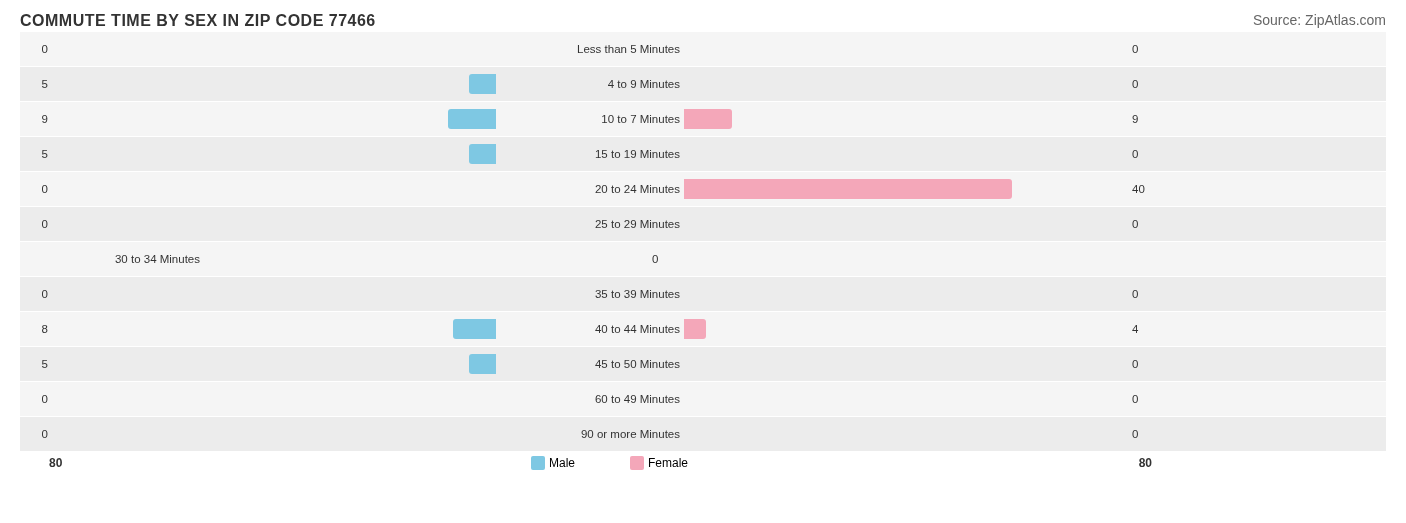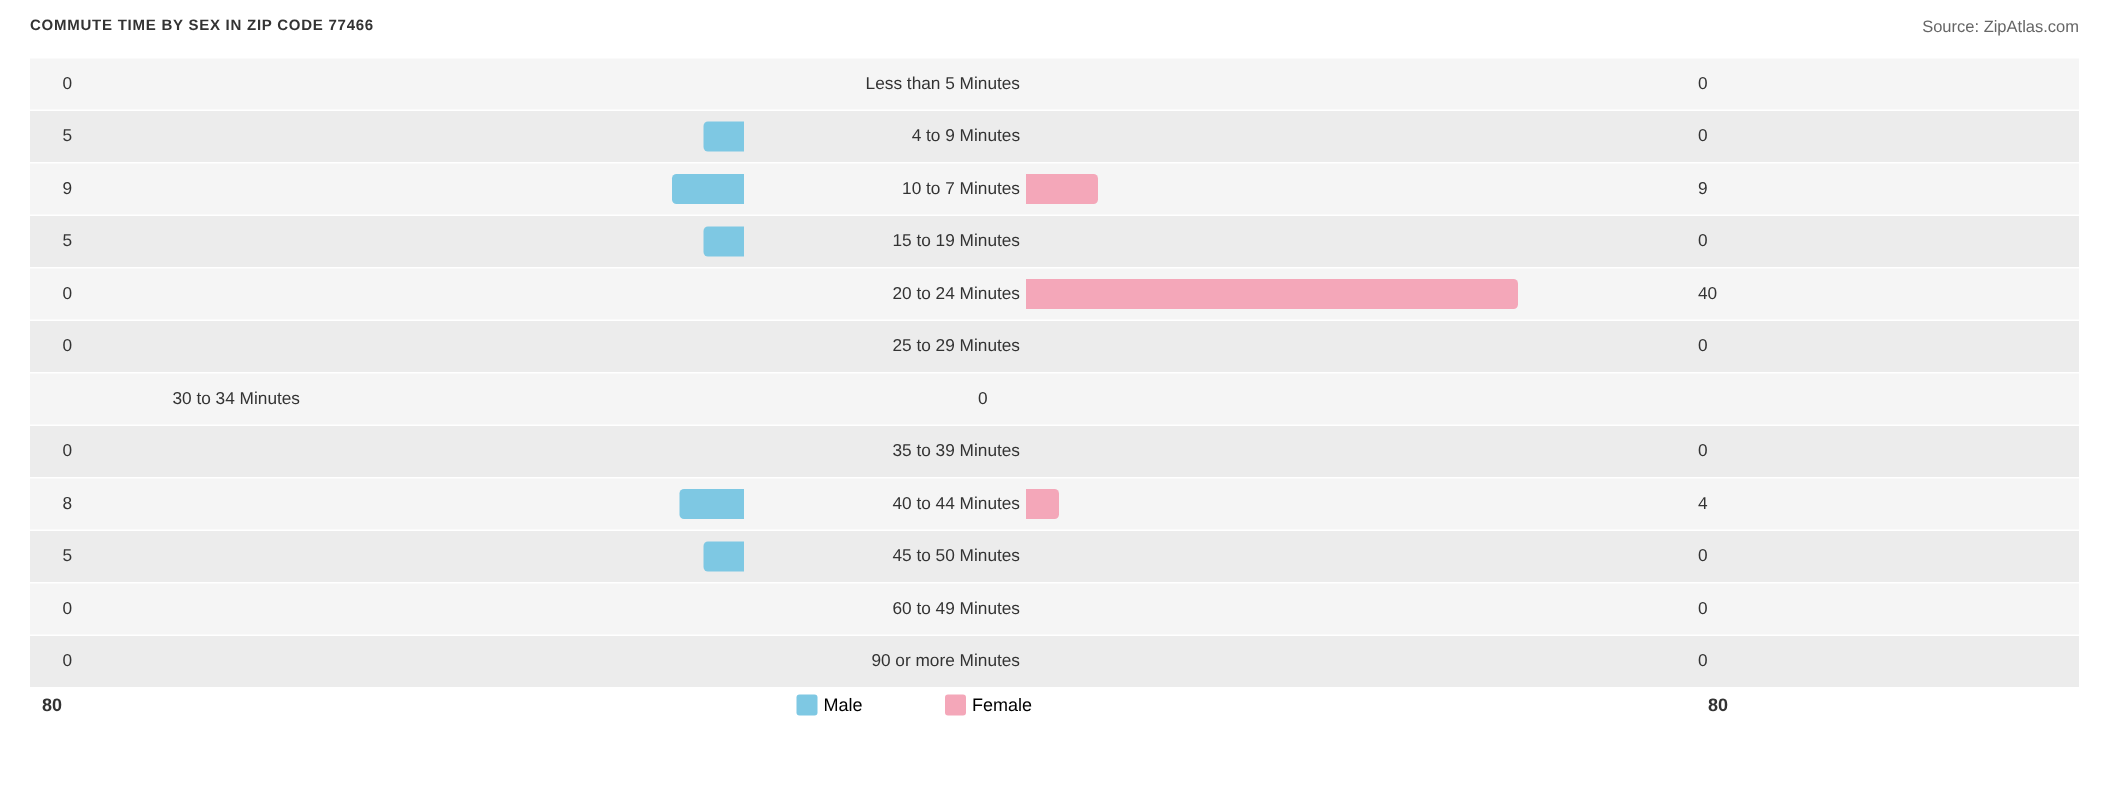--- a/index.html
+++ b/index.html
@@ -10,32 +10,32 @@
       height: 523px;
       overflow: hidden;
     }
     .container {
       width: 1406px;
       height: 523px;
       padding: 12px 20px 30px 20px;
       position: relative;
     }
     .title {
-      font-size: 10px;
+      font-size: 16px;
       font-weight: bold;
       text-transform: uppercase;
       letter-spacing: 0.5px;
       color: #333;
-      margin-bottom: 16px;
+      margin-bottom: 2px;
     }
     .source {
       position: absolute;
       top: 12px;
       right: 20px;
-      font-size: 11px;
+      font-size: 14px;
       color: #666;
     }
     .chart-area {
       position: relative;
       width: 100%;
       height: 430px;
     }
     .bar-row {
       display: flex;
       align-items: center;
@@ -127,20 +127,21 @@
     .axis-right {
       width: 480px;
       display: flex;
       justify-content: flex-end;
       padding-right: 8px;
     }
     .axis-label {
       font-size: 12px;
       color: #333;
       font-weight: bold;
+      margin-left: 21px;
     }
     .legend {
       width: 180px;
       display: flex;
       justify-content: center;
       gap: 16px;
       font-size: 12px;
       align-items: center;
     }
     .legend-item {

